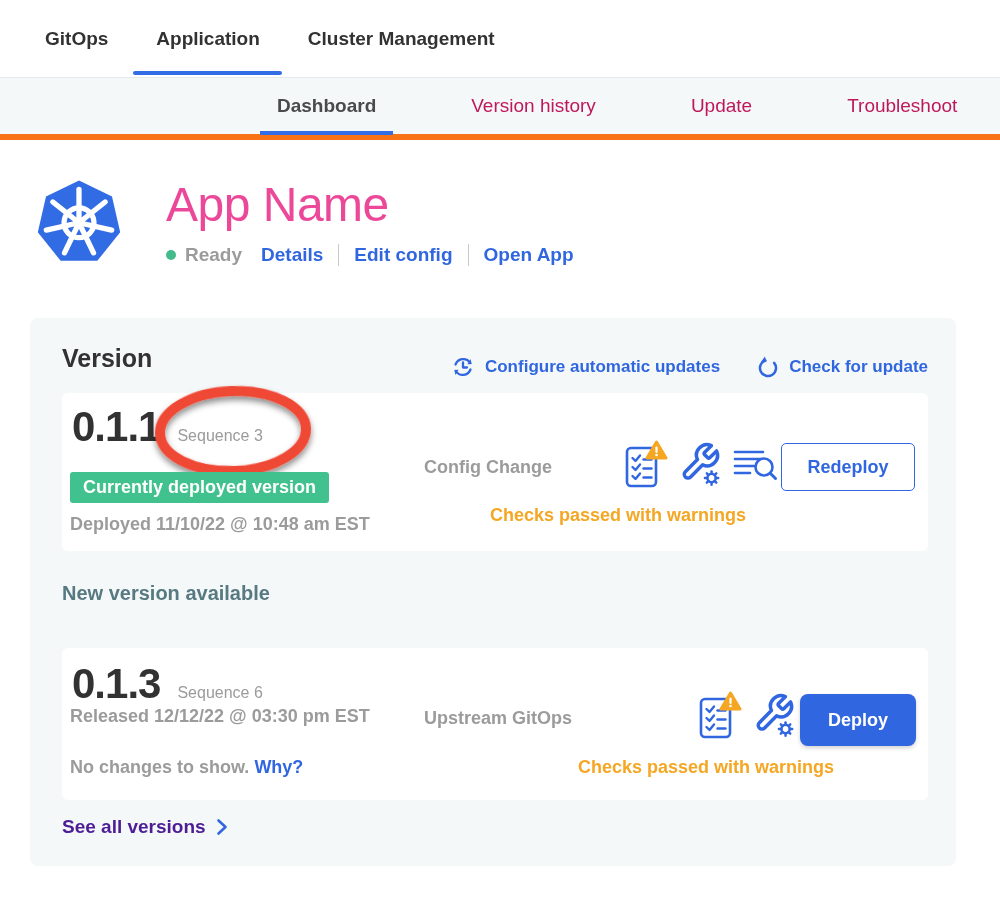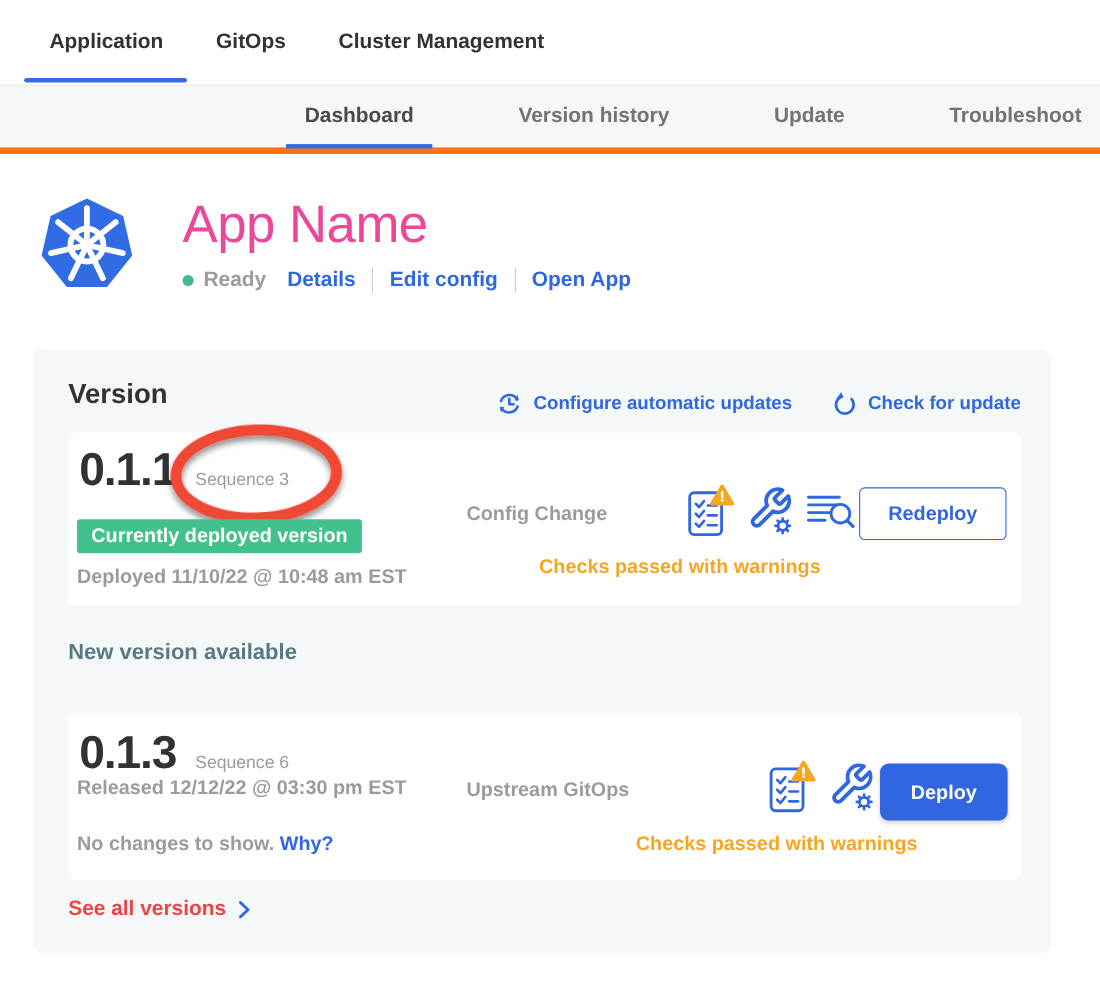--- a/index.html
+++ b/index.html
@@ -12,21 +12,21 @@
              display:flex; align-items:center; gap:48px; padding-left:45px; background:#fff; }
   .top-item { font-size:19px; font-weight:700; color:#323232; cursor:pointer; position:relative;
               height:100%; display:flex; align-items:center; }
   .top-item.active::after { content:""; position:absolute; left:-23px; right:-22px; bottom:2px;
               height:4px; background:#326de6; border-radius:2px; }
 
   
   .sub-nav { position:absolute; left:0; top:77px; width:1000px; height:63px; background:#f5f8f9;
              border-top:1px solid #e7eaeb; border-bottom:6px solid #f97316;
              display:flex; align-items:center; gap:95px; padding-left:277px; white-space:nowrap; }
-  .tab { font-size:19px; font-weight:700; color:#737373; cursor:pointer; position:relative;
+  .tab { font-size:19px; font-weight:400; color:#be185d; cursor:pointer; position:relative;
          height:100%; display:flex; align-items:center; }
   .tab.active { color:#4a4a4a; font-weight:700; }
   .tab.active::after { content:""; position:absolute; left:-17px; right:-17px; bottom:-1px;
          height:4px; background:#326de6; }
 
   
   .app-header { position:absolute; left:35px; top:177px; display:flex; }
   .k8s-logo { width:88px; height:88px; flex:0 0 auto; }
   .app-info { margin-left:43px; padding-top:2px; }
   .app-title { font-size:48px; font-weight:400; color:#ec4899; letter-spacing:-0.5px; line-height:52px; }
@@ -76,30 +76,30 @@
   .btn-deploy { left:738px; top:46px; width:116px; height:52px; background:#3066e0; color:#fff;
                 border:none; border-radius:8px; box-shadow:0 2px 4px rgba(0,0,0,0.18); }
 
   .checks-warning { position:absolute; font-size:18px; font-weight:700; color:#f5a623; }
   .checks-warning.current { left:428px; top:112px; }
   .checks-warning.new { left:516px; top:109px; }
 
   .new-version-heading { position:absolute; left:32px; top:264px; font-size:20px; font-weight:700; color:#577981; }
 
   .see-all { position:absolute; left:32px; top:498px; display:flex; align-items:center; gap:10px;
-             font-size:19px; font-weight:700; color:#ef4444; text-decoration:none; cursor:pointer; }
+             font-size:19px; font-weight:700; color:#4c1d95; text-decoration:none; cursor:pointer; }
 </style>
 </head>
 <body>
 
 <div class="page">
 
   <header class="top-nav">
+    <div class="top-item">GitOps</div>
     <div class="top-item active">Application</div>
-    <div class="top-item">GitOps</div>
     <div class="top-item">Cluster Management</div>
   </header>
 
   <nav class="sub-nav">
     <div class="tab active">Dashboard</div>
     <div class="tab">Version history</div>
     <div class="tab">Update</div>
     <div class="tab">Troubleshoot</div>
   </nav>
 

